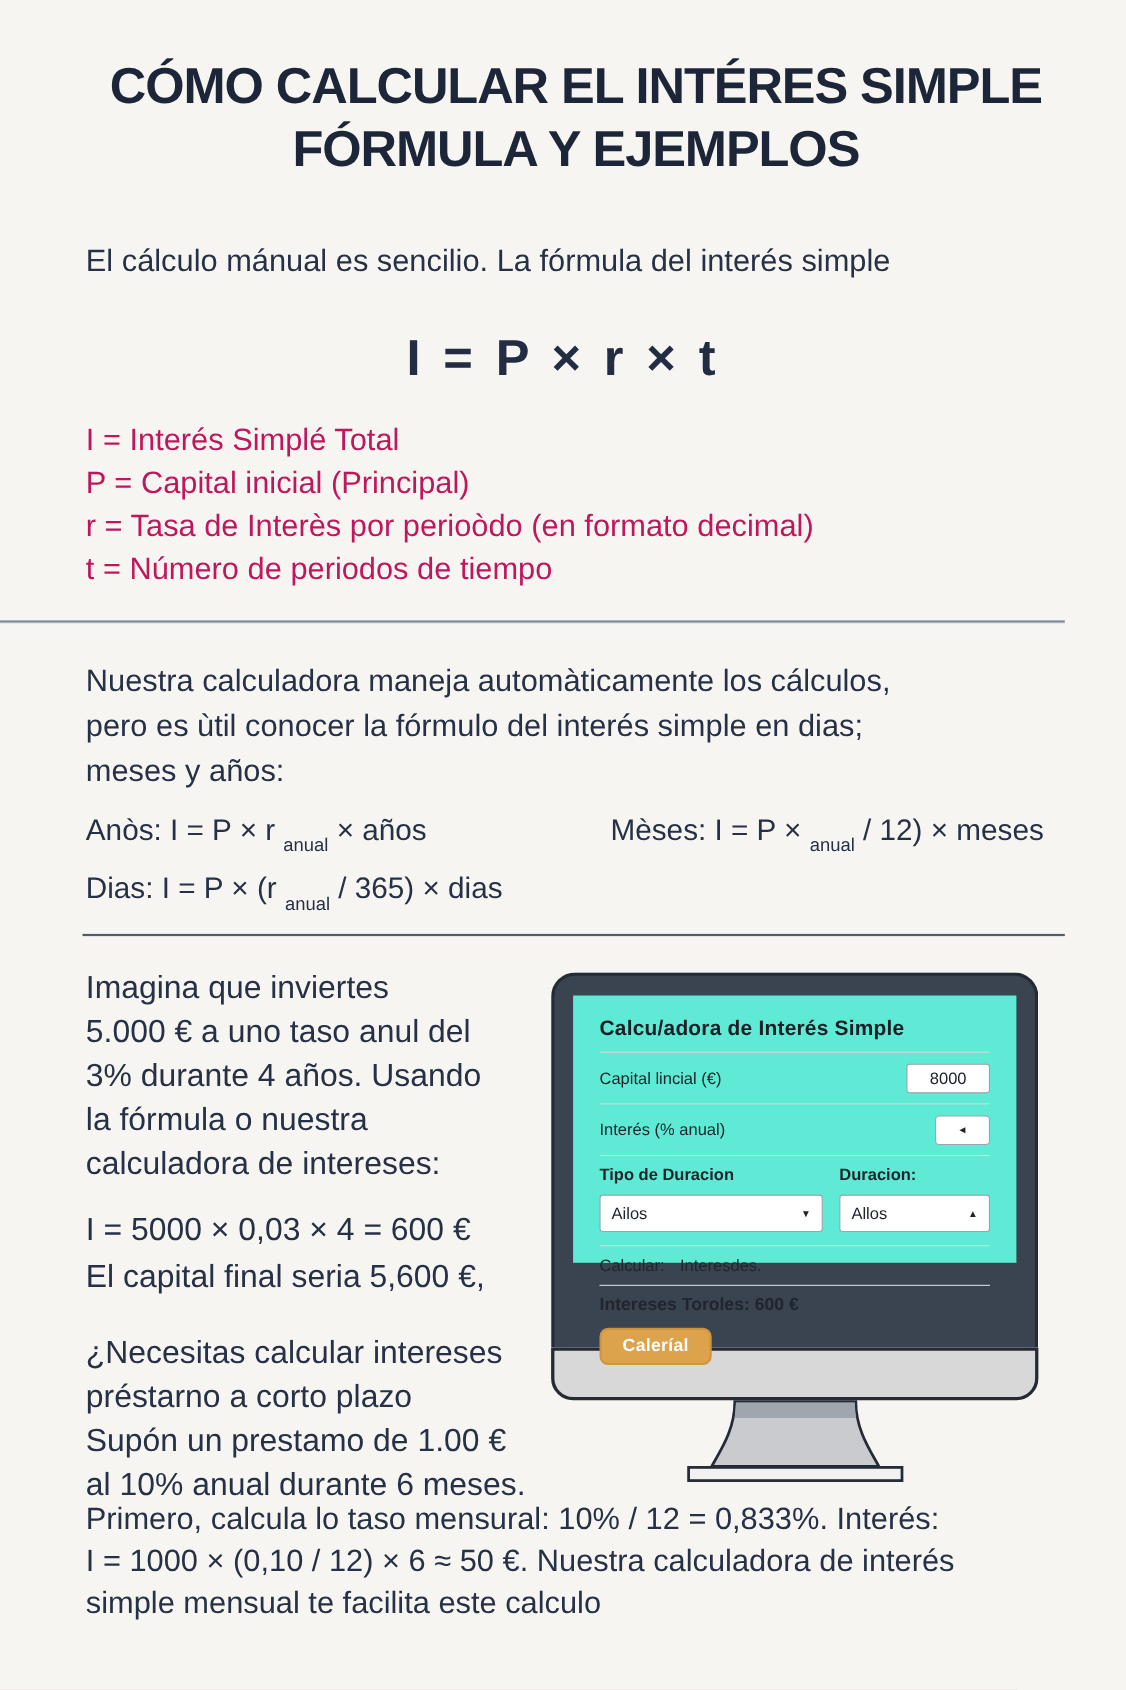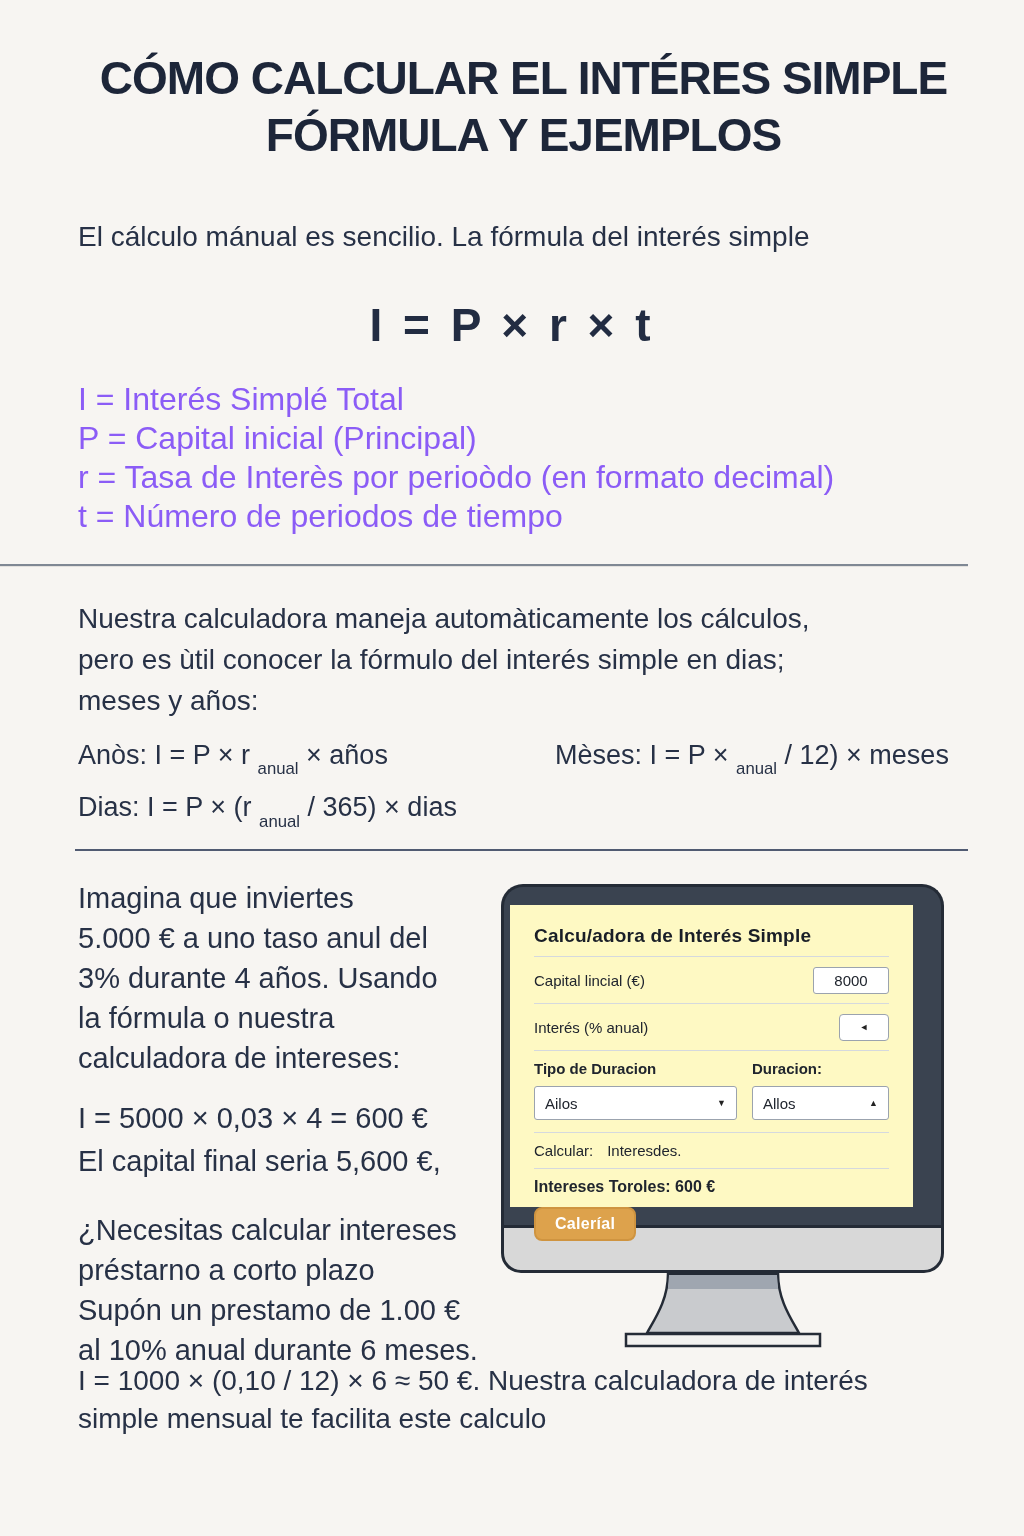--- a/index.html
+++ b/index.html
@@ -17,21 +17,21 @@
   
   .intro {
     position:absolute; top:216px; left:78px; width:880px;
     font-size:28px; line-height:41px; color:#273146;
   }
   .big-formula {
     position:absolute; top:298px; left:0; width:1024px; text-align:center;
     font-size:46px; font-weight:800; color:#222c42; letter-spacing:4px;
   }
   
-  .defs { position:absolute; top:380px; left:78px; font-size:32px; line-height:39px; color:#8b5cf6; }
+  .defs { position:absolute; top:380px; left:78px; font-size:28px; line-height:39px; color:#be185d; }
   
   .divider1 { position:absolute; top:564px; left:0; width:968px; border-top:2px solid #7f8894; box-shadow:0 1px 0 #e3e1de; }
   .divider2 { position:absolute; top:849px; left:75px; width:893px; border-top:2px solid #515b72; }
   
   .sec2 { position:absolute; top:598px; left:78px; width:900px; font-size:28px; line-height:41px; }
   .formulas { position:absolute; top:740px; left:78px; width:910px; font-size:27px; color:#273146; }
   .formulas .frow { display:flex; margin-bottom:17px; }
   .fleft { width:477px; }
   .formulas sub { font-size:0.62em; position:relative; top:4px; letter-spacing:0; }
   
@@ -45,21 +45,21 @@
     position:relative; width:443px; height:341px; background:#3a4350;
     border:3px solid #242b36; border-bottom:none; border-radius:22px 22px 0 0;
   }
   .chin {
     width:443px; height:48px; background:#d8d8d8;
     border:3px solid #242b36; border-radius:0 0 20px 20px;
   }
   .stand-svg { display:block; margin:0 auto; }
   
   .screen {
-    position:absolute; left:6px; top:18px; width:403px; height:302px; background:#fef9c3;
+    position:absolute; left:17px; top:18px; width:403px; height:243px; background:#5eead4;
     padding:20px 24px 0 24px; color:#20252e; font-size:15px;
   }
   .calc-title { font-size:19px; font-weight:bold; color:#191e27; letter-spacing:.2px; }
   .calc-hr { border:none; border-top:1px solid #d5d9de; margin:9px 0; }
   .calc-row { display:flex; justify-content:space-between; align-items:center; min-height:28px; }
   .calc-input {
     width:76px; height:27px; border:1.5px solid #9ba3ae; border-radius:3px;
     text-align:center; font-size:15px; font-family:"Liberation Sans", sans-serif; color:#20252e; background:#fff;
   }
   .stepper {
@@ -139,20 +139,21 @@
     <div>El capital final seria 5,600 €,</div>
   </div>
   <div class="ex-q">
     <div>¿Necesitas calcular intereses</div>
     <div>préstarno a corto plazo</div>
     <div>Supón un prestamo de 1.00 €</div>
     <div>al 10% anual durante 6 meses.</div>
   </div>
 
   <div class="footer">
+    <div>Primero, calcula lo taso mensural: 10% / 12 = 0,833%. Interés:</div>
     <div>I = 1000 × (0,10 / 12) × 6 ≈ 50 €.   Nuestra calculadora de interés</div>
     <div>simple mensual te facilita este calculo</div>
   </div>
 
   <div class="monitor">
     <div class="bezel">
       <div class="screen">
         <div class="calc-title">Calcu/adora de Interés Simple</div>
         <hr class="calc-hr">
         <div class="calc-row">

